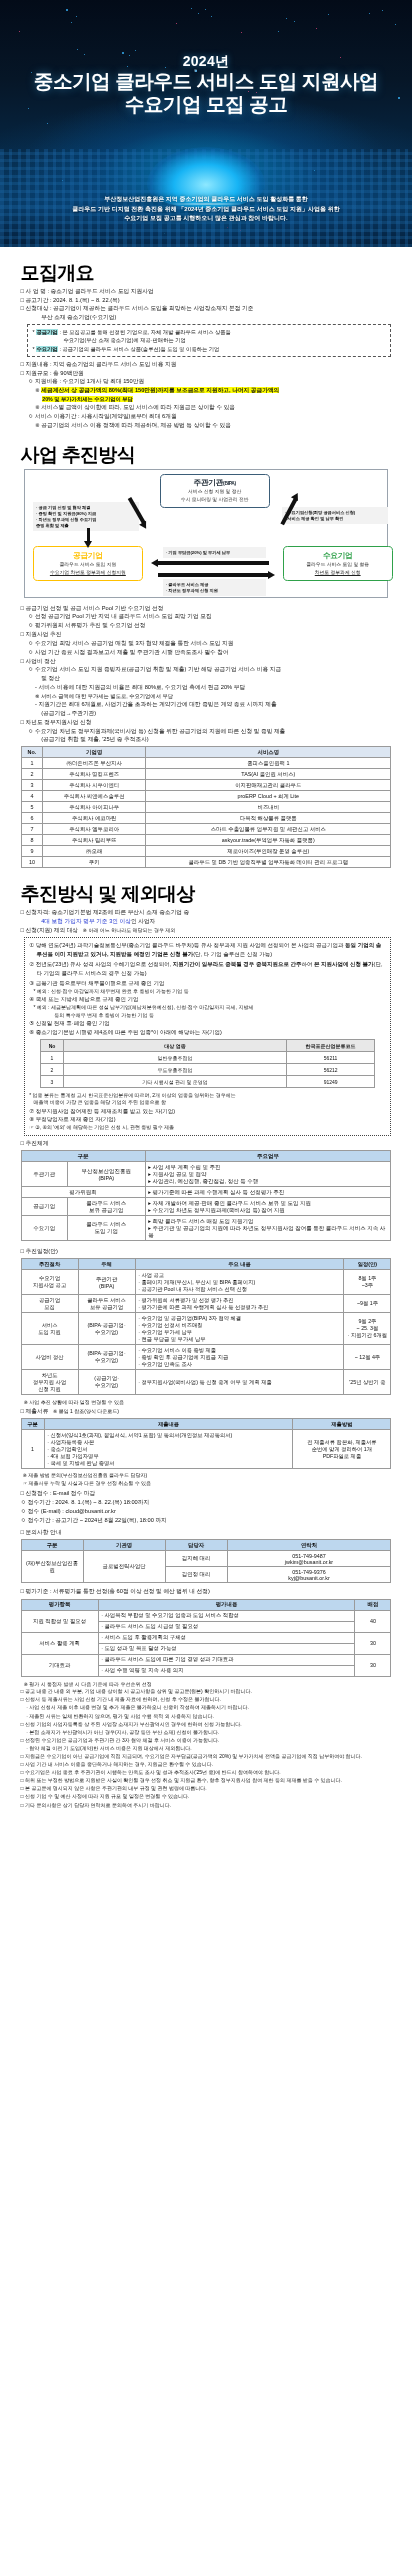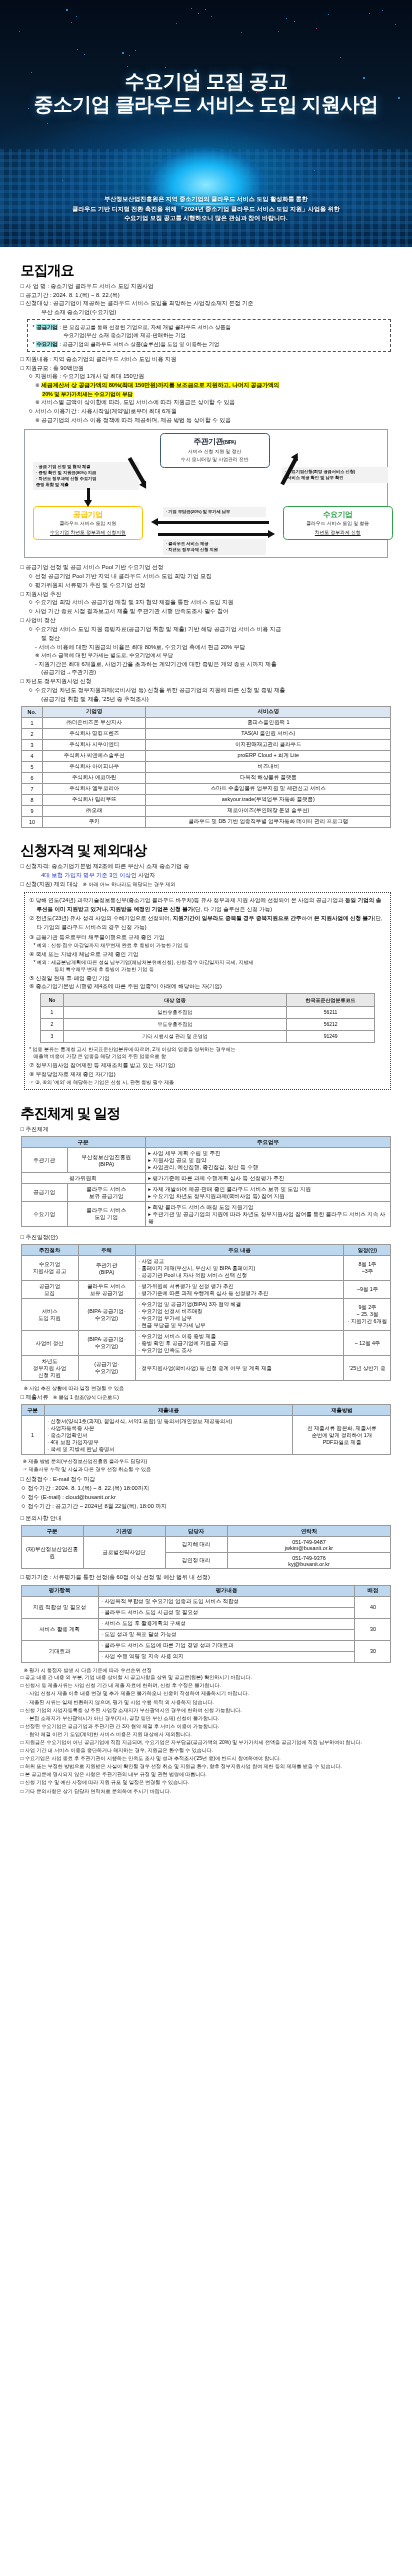--- a/index.html
+++ b/index.html
@@ -67,21 +67,21 @@
   }
 
   
   .page { padding: 0 20.6px 14.4px 20.6px; }
 
   .sec-head {
     display: flex; align-items: flex-end; gap: 5.2px;
     margin: 15.5px 0 5.2px 0;
   }
   .sec-title {
-    font-size: 14px; font-weight: 800; color: #000000;
+    font-size: 19px; font-weight: 800; color: #000000;
     letter-spacing: -0.7px; line-height: 1;
   }
   .sec-note { font-size: 5.2px; color: #111; padding-bottom: 1px; }
   .sec-note .red { color: #e00000; font-weight: 700; }
 
   .l1, .l2, .l3, .l4 {
     font-size: 5.7px; line-height: 1.55; color: #111;
   }
   .l1 { margin-left: 0; text-indent: -6.2px; padding-left: 6.2px; }
   .l2 { margin-left: 7.2px; text-indent: -5.7px; padding-left: 5.7px; }
@@ -219,23 +219,24 @@
     <i class="pink" style="left:340px;top:57px;width:1px;height:1px"></i>
     <i style="left:314px;top:170px;width:1px;height:1px"></i>
     <i style="left:62px;top:180px;width:1px;height:1px"></i>
     <i class="pink" style="left:227px;top:227px;width:1px;height:1px"></i>
     <i class="pink" style="left:240px;top:230px;width:1px;height:1px"></i>
     <i style="left:133px;top:223px;width:1px;height:1px"></i>
     <i style="left:164px;top:233px;width:1px;height:1px"></i>
   </div>
   <div class="hero-city"></div>
   <div class="cloud-glow"></div>
+  <div class="hero-year">2024년</div>
   <div class="hero-title">
+    <div>중소기업 클라우드 서비스 도입 지원사업</div>
     <div>수요기업 모집 공고</div>
-    <div>중소기업 클라우드 서비스 도입 지원사업</div>
   </div>
   <div class="hero-sub">
     <div>부산정보산업진흥원은 지역 중소기업의 클라우드 서비스 도입 활성화를 통한</div>
     <div>클라우드 기반 디지털 전환 촉진을 위해 「2024년 중소기업 클라우드 서비스 도입 지원」사업을 위한</div>
     <div>수요기업 모집 공고를 시행하오니 많은 관심과 참여 바랍니다.</div>
   </div>
 </div>
 
 <div class="page">
 
@@ -265,20 +266,23 @@
       ※ <span class="hl-yellow">세금계산서 상 공급가액의 80%(최대 150만원)까지를 보조금으로 지원하고, 나머지 공급가액의</span>
     </div>
     <div class="cont2">
       <span class="hl-yellow">20% 및 부가가치세는 수요기업이 부담</span>
     </div>
     <div class="l3">※ 서비스별 금액이 상이함에 따라, 도입 서비스에 따라 지원금은 상이할 수 있음</div>
     <div class="l2">ㅇ 서비스 이용기간 : 사용시작일(계약일)로부터 최대 6개월</div>
     <div class="l3">※ 공급기업의 서비스 이용 정책에 따라 제공하며, 제공 방법 등 상이할 수 있음</div>
   </div>
 
+  <div class="sec-head">
+    <div class="sec-title">사업 추진방식</div>
+  </div>
 
   <div class="diagram">
     <div class="node node-host">
       <div class="n-title">
         <span>주관기관</span><small>(BIPA)</small>
       </div>
       <div class="n-desc">서비스 신청 지원 및 정산</div>
       <div class="n-desc">수시 모니터링 및 사업관리 전반</div>
     </div>
 
@@ -387,21 +391,21 @@
         </tr>
       <tr>
           <td>10</td>
           <td>쿠키</td>
           <td>클라우드 및 DB 기반 업종직무별 업무자동화 데이터 관리 프로그램</td>
         </tr>
     </tbody>
   </table>
 
   <div class="sec-head">
-    <div class="sec-title">신청자격 및 제외대상</div>
+    <div class="sec-title">추진방식 및 제외대상</div>
   </div>
 
   <div class="l1">□ 신청자격: 중소기업기본법 제2조에 따른 부산시 소재 중소기업 중</div>
   <div class="cont">
     <span class="blue">4대 보험 가입자 명부 기준 3인 이상</span><span>인 사업자</span>
   </div>
   <div class="l1">
     <span>□ 신청(지원) 제외 대상</span>
     &nbsp;&nbsp;<span style="font-size:5px">※ 아래 어느 하나라도 해당되는 경우 제외</span>
   </div>
@@ -468,23 +472,20 @@
       <span>⑦</span>
       <span>정부지원사업 참여제한 등 제재조치를 받고 있는 자(기업)</span>
     </div>
     <div style="text-indent:-7.2px;padding-left:7.2px">
       <span>⑧</span>
       <span>부정당업자로 제재 중인 자(기업)</span>
     </div>
     <div class="tiny">☞ ③, ④의 '예외' 에 해당하는 기업은 신청 시, 관련 증빙 필수 제출</div>
   </div>
 
-  <div class="sec-head">
-    <div class="sec-title">추진체계 및 일정</div>
-  </div>
 
   <div class="l1">□ 추진체계</div>
   <table class="tbl-sys">
     <thead>
       <tr>
         <th colspan="2" style="width:124px">구분</th>
         <th>주요업무</th>
       </tr>
     </thead>
     <tbody>

